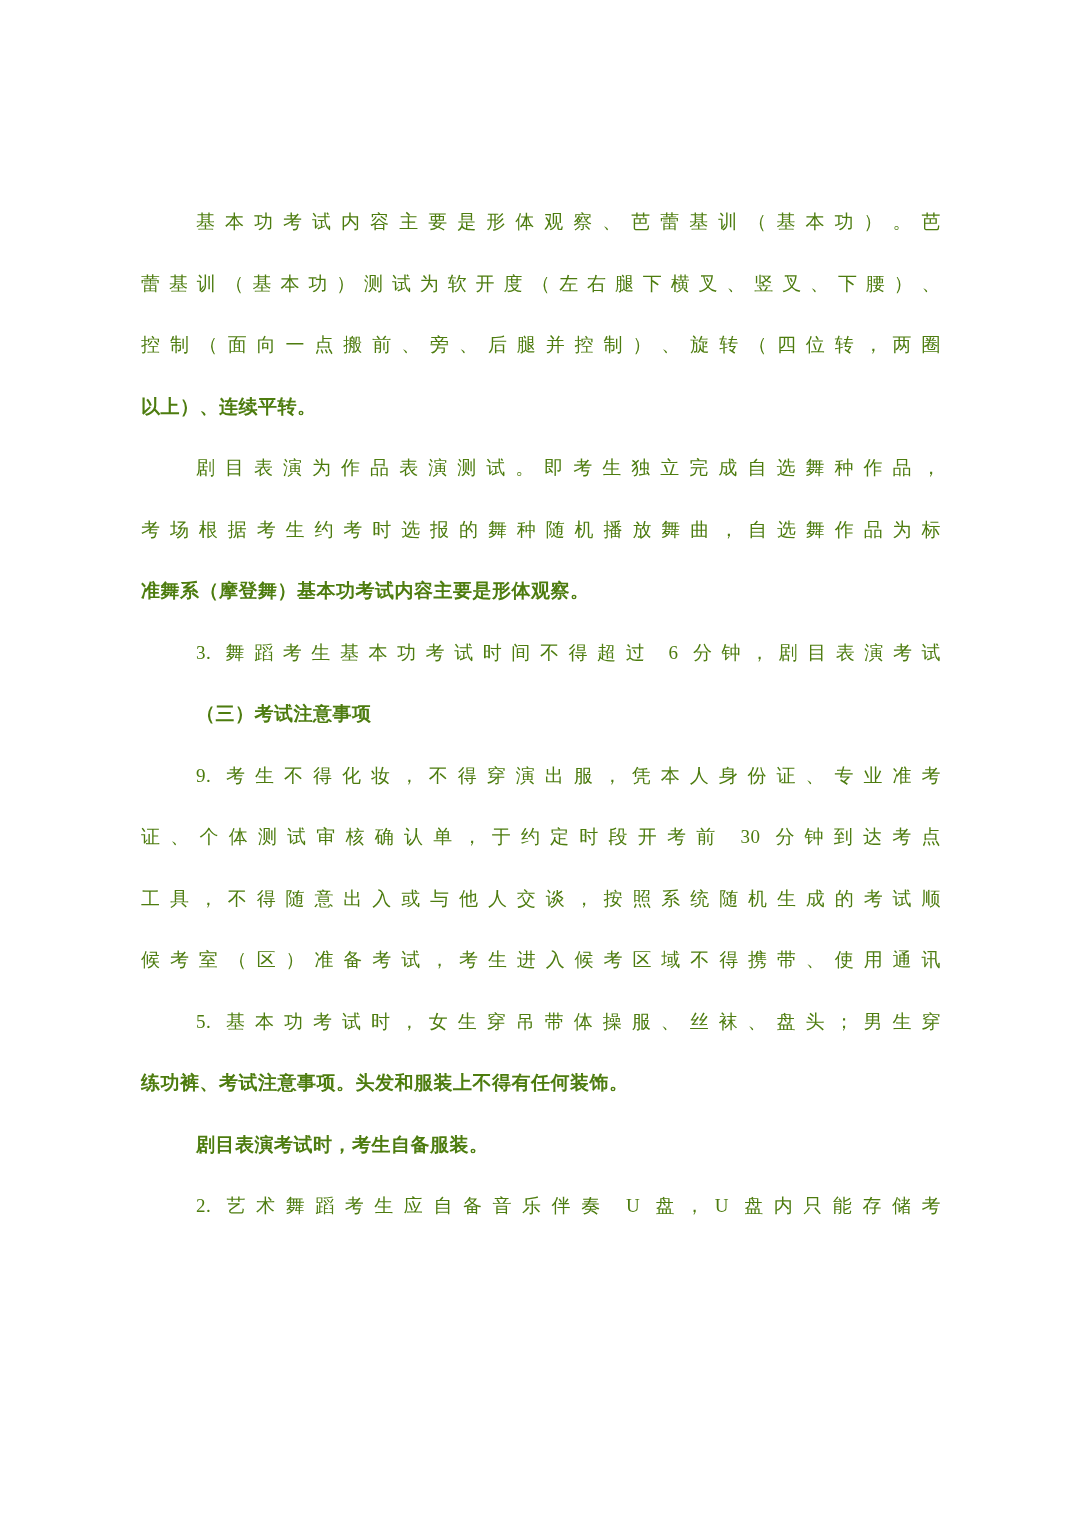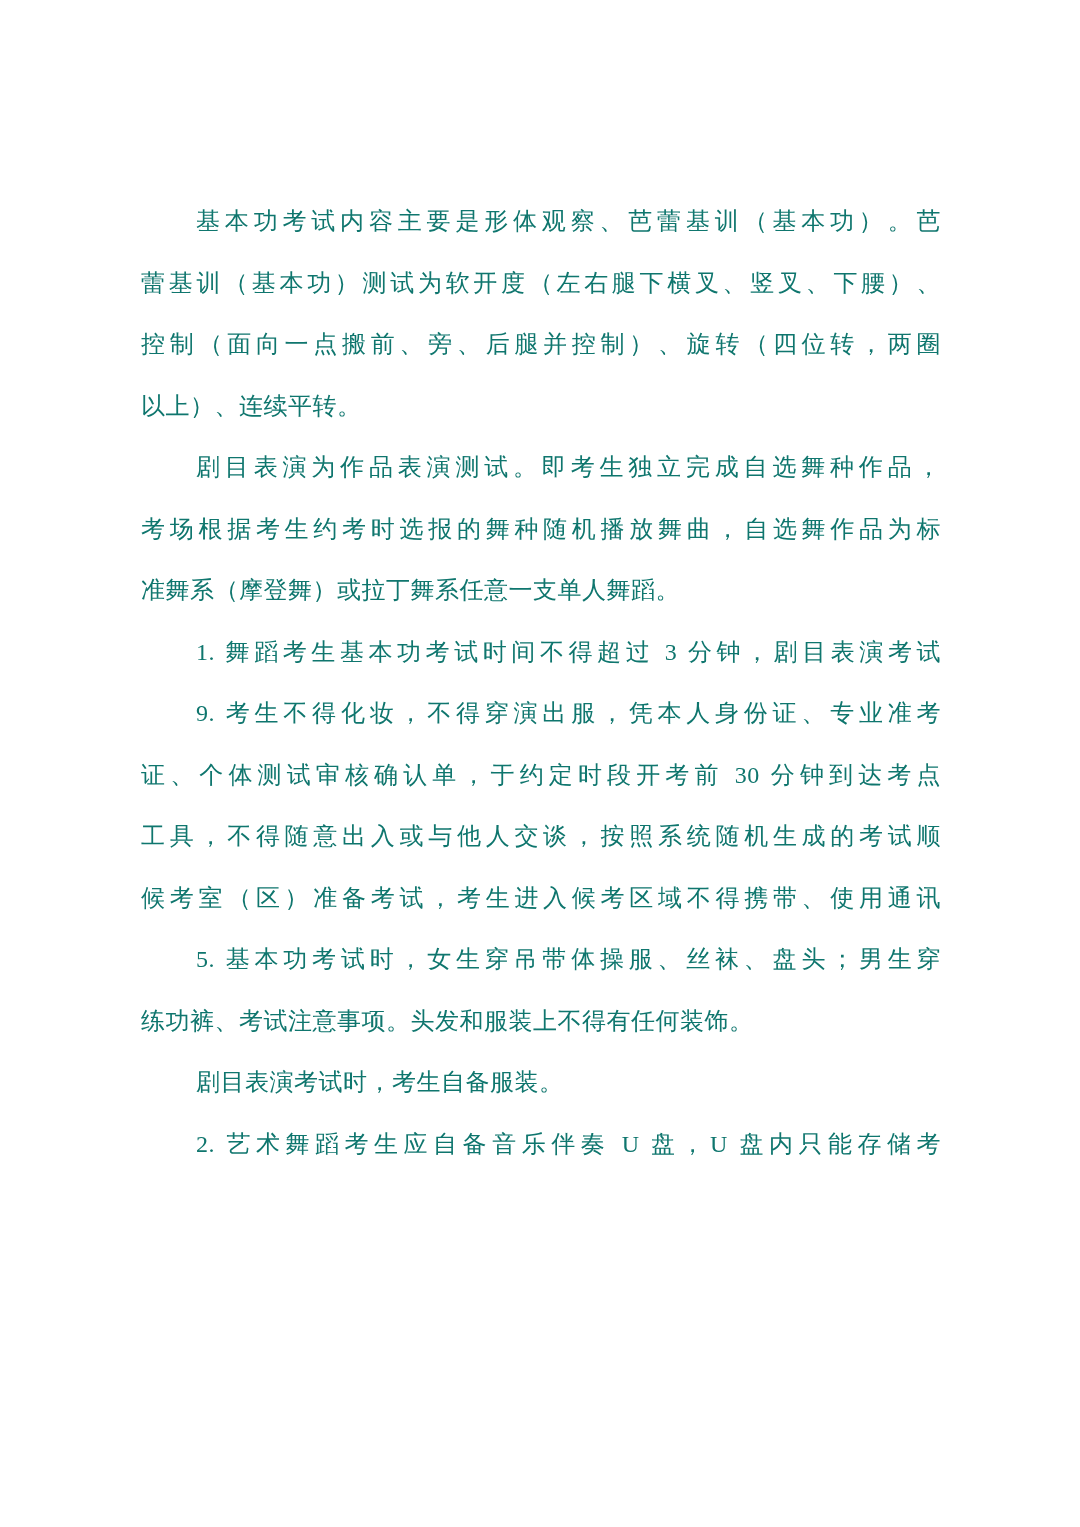--- a/index.html
+++ b/index.html
@@ -13,65 +13,69 @@
     height: 1527px;
     background: #ffffff;
     overflow: hidden;
     font-family: "Liberation Serif", serif;
   }
   .textblock {
     position: absolute;
     left: 141px;
     top: 191px;
     width: 800px;
-    color: #0f766e;
-    font-size: 24px;
+    color: #4d7c0f;
+    font-size: 19px;
   }
   .para {
     margin: 0;
     padding: 0;
   }
   .line {
     height: 61.5px;
     line-height: 61.5px;
     white-space: nowrap;
     text-align: justify;
     text-align-last: justify;
     letter-spacing: 0.5px;
   }
   .line.first {
     padding-left: 55px;
   }
   .line.last {
     text-align-last: left;
+    font-weight: bold;
   }
 </style>
 </head>
 <body>
 
 <div class="page">
   <div class="textblock">
 
     <div class="para">
       <div class="line first">基本功考试内容主要是形体观察、芭蕾基训（基本功）。芭</div>
       <div class="line">蕾基训（基本功）测试为软开度（左右腿下横叉、竖叉、下腰）、</div>
       <div class="line">控制（面向一点搬前、旁、后腿并控制）、旋转（四位转，两圈</div>
       <div class="line last">以上）、连续平转。</div>
     </div>
 
     <div class="para">
       <div class="line first">剧目表演为作品表演测试。即考生独立完成自选舞种作品，</div>
       <div class="line">考场根据考生约考时选报的舞种随机播放舞曲，自选舞作品为标</div>
-      <div class="line last">准舞系（摩登舞）或拉丁舞系任意一支单人舞蹈。</div>
+      <div class="line last">准舞系（摩登舞）基本功考试内容主要是形体观察。</div>
     </div>
 
     <div class="para">
-      <div class="line first">1. 舞蹈考生基本功考试时间不得超过 3 分钟，剧目表演考试</div>
+      <div class="line first">3. 舞蹈考生基本功考试时间不得超过 6 分钟，剧目表演考试</div>
     </div>
 
+    <div class="para">
+      <div class="line first last">（三）考试注意事项</div>
+    </div>
 
     <div class="para">
       <div class="line first">9. 考生不得化妆，不得穿演出服，凭本人身份证、专业准考</div>
       <div class="line">证、个体测试审核确认单，于约定时段开考前 30 分钟到达考点</div>
       <div class="line">工具，不得随意出入或与他人交谈，按照系统随机生成的考试顺</div>
       <div class="line">候考室（区）准备考试，考生进入候考区域不得携带、使用通讯</div>
     </div>
 
     <div class="para">
       <div class="line first">5. 基本功考试时，女生穿吊带体操服、丝袜、盘头；男生穿</div>

